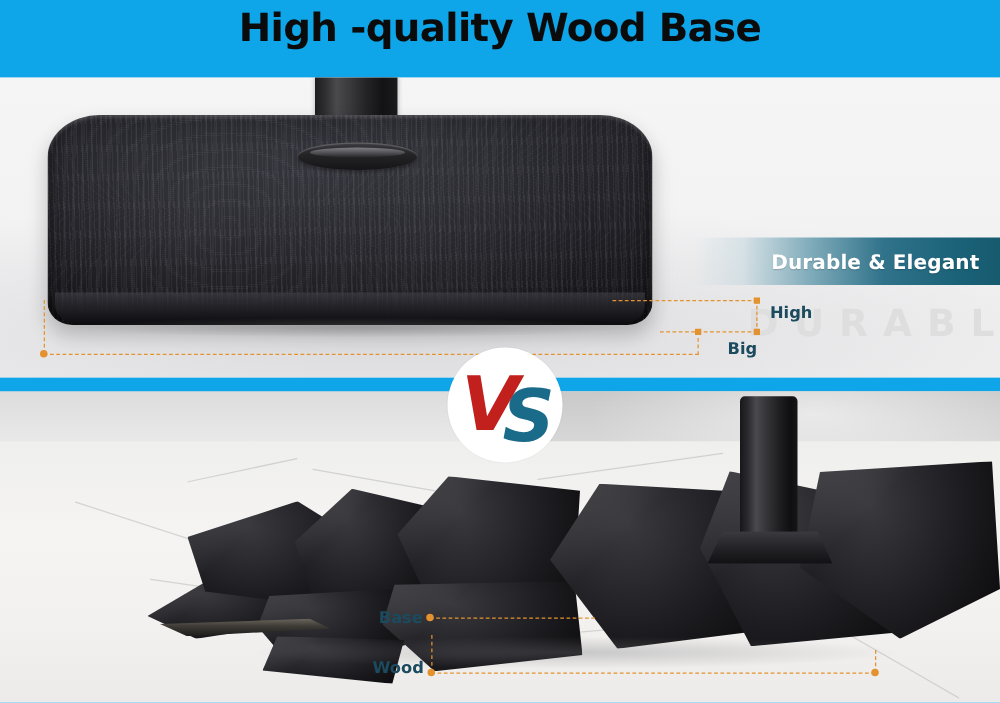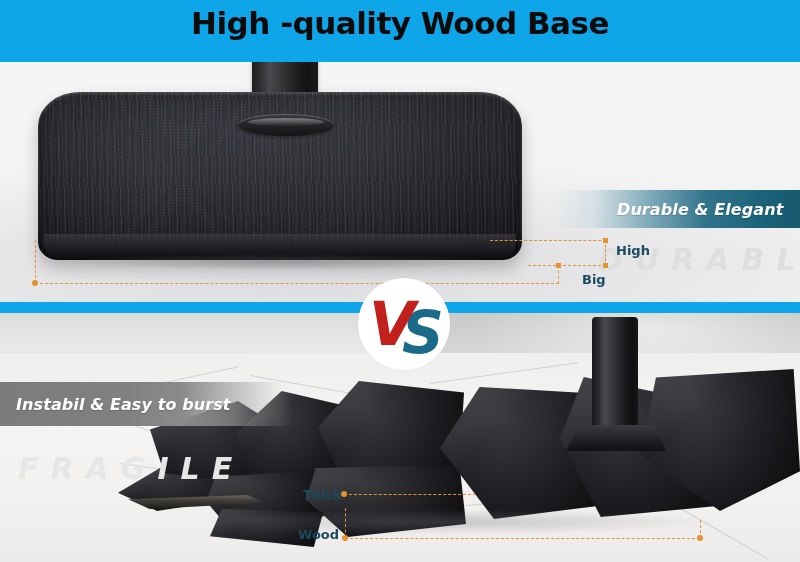--- a/index.html
+++ b/index.html
@@ -30,21 +30,20 @@
     font-size: 31px;
     letter-spacing: -0.5px;
     color: #0b0b0b;
     white-space: nowrap;
   }
 
   
   .panel {
     position: absolute;
     overflow: hidden;
-    font-style: italic;
   }
   #panel-top {
     left: 0; top: 62px;
     width: 800px; height: 240px;
     background: linear-gradient(180deg, #f4f4f5 0%, #f1f1f2 55%, #efeff0 100%);
   }
   #panel-bottom {
     left: 0; top: 313px;
     width: 800px; height: 249px;
     background: linear-gradient(180deg, #dcdcdc 0%, #e6e6e6 12%, #f0f0ef 30%, #f4f3f2 60%, #efeeec 100%);
@@ -400,30 +399,26 @@
       <div class="shard" style="left:210px; top:196px; width:118px; height:38px; clip-path:polygon(10% 0%, 96% 8%, 88% 100%, 0% 72%);"></div>
 
       <div class="shard" style="left:128px; top:182px; width:136px; height:14px; clip-path:polygon(0% 30%, 88% 0%, 100% 56%, 16% 100%);
                   background:linear-gradient(180deg,#6a665c 0%, #403d38 40%, #1d1c1a 100%);"></div>
 
       <div id="glass-pole"></div>
       <div id="glass-pole-foot"></div>
       <div id="glass-shadow"></div>
     </div>
 
-    <div id="banner-fragile">
-      <span class="banner-text">Instabil &amp; Easy to burst</span>
-    </div>
-
-    <div id="watermark-fragile">FRAGILE</div>
+
   </div>
 
   <div class="dash-h" style="left:344px; top:494px; width:132px;"></div>
   <div class="node-dot" style="left:341px; top:491px;"></div>
-  <div class="ann-label" style="left:303px; top:487px;">Thick</div>
+  <div class="ann-label" style="left:303px; top:487px;">Base</div>
 
   <div class="dash-v" style="left:345px; top:508px; height:30px;"></div>
   <div class="dash-h" style="left:345px; top:538px; width:355px;"></div>
   <div class="dash-v" style="left:700px; top:520px; height:18px;"></div>
   <div class="node-dot" style="left:342px; top:535px;"></div>
   <div class="node-dot" style="left:697px; top:535px;"></div>
   <div class="ann-label" style="left:298px; top:527px;">Wood</div>
 
   <div id="vs-badge">
     <span class="vs-v">V</span>

